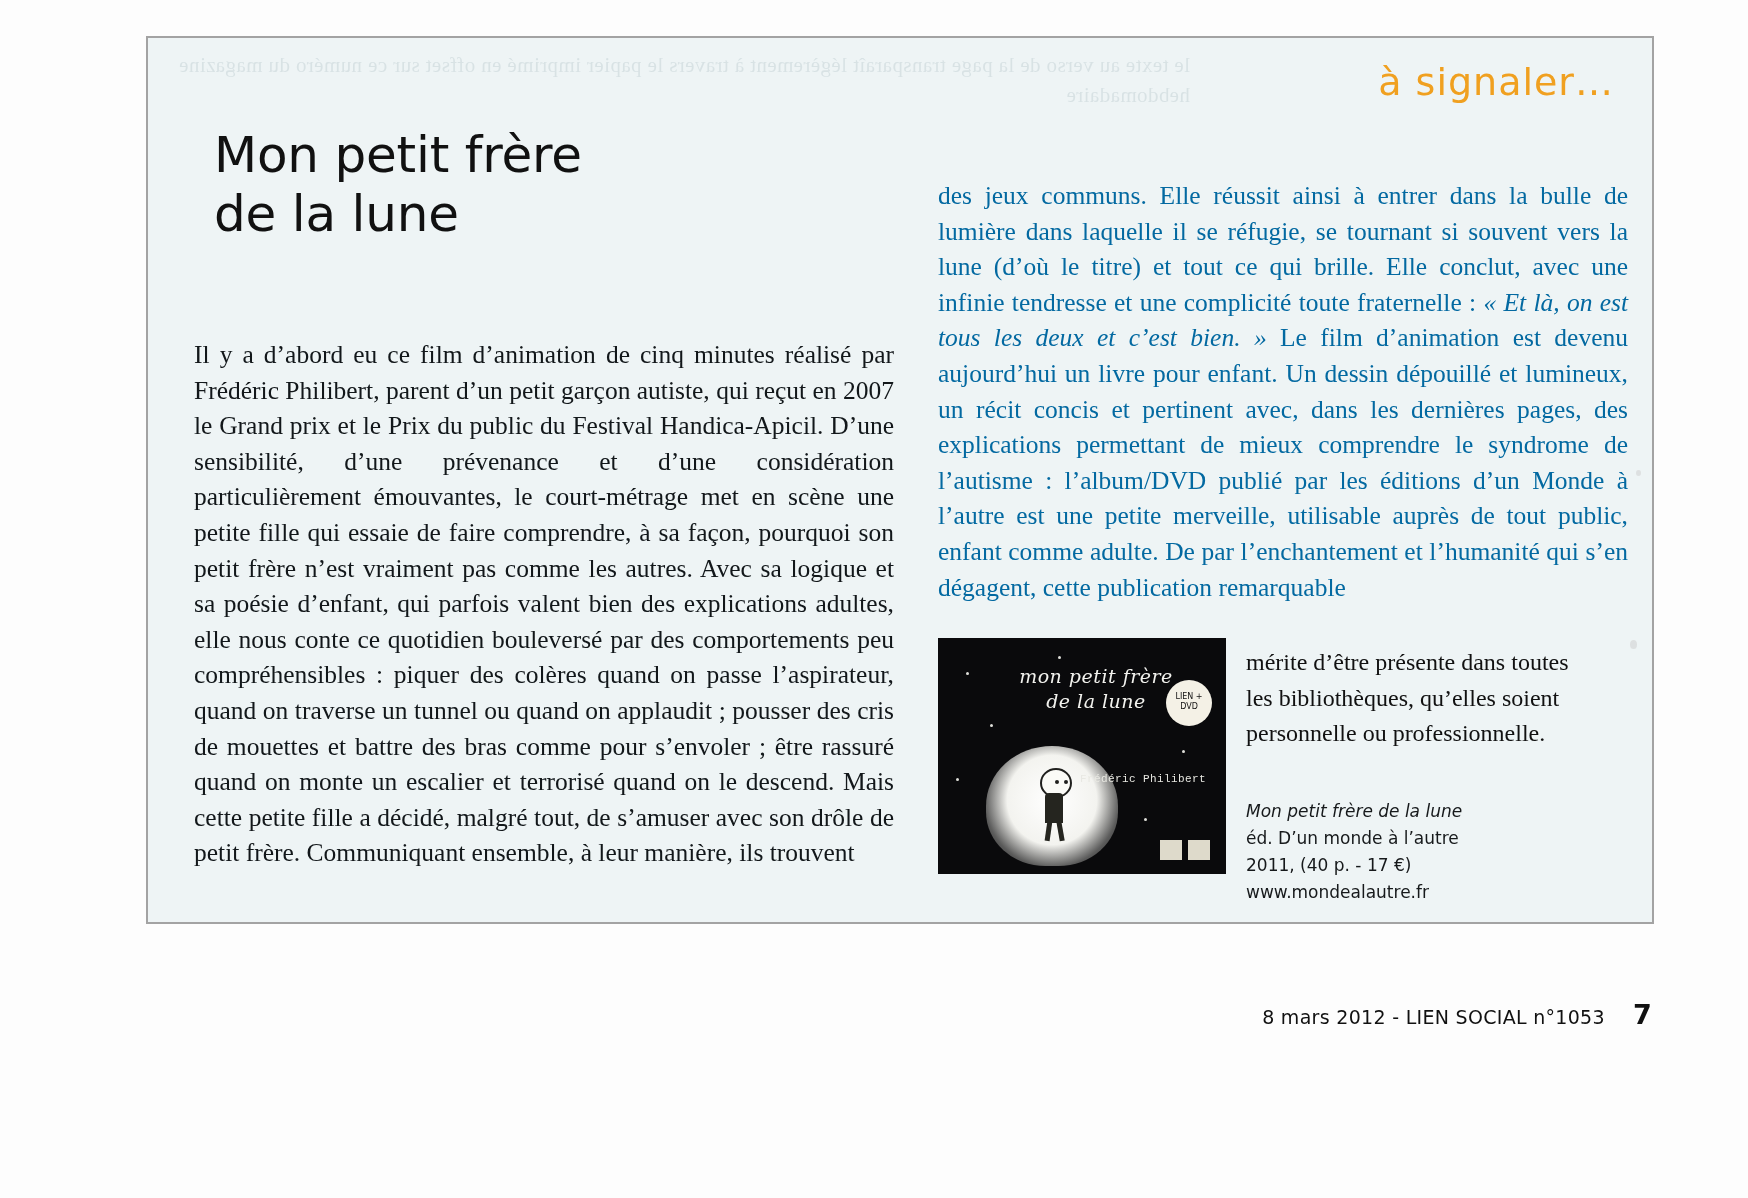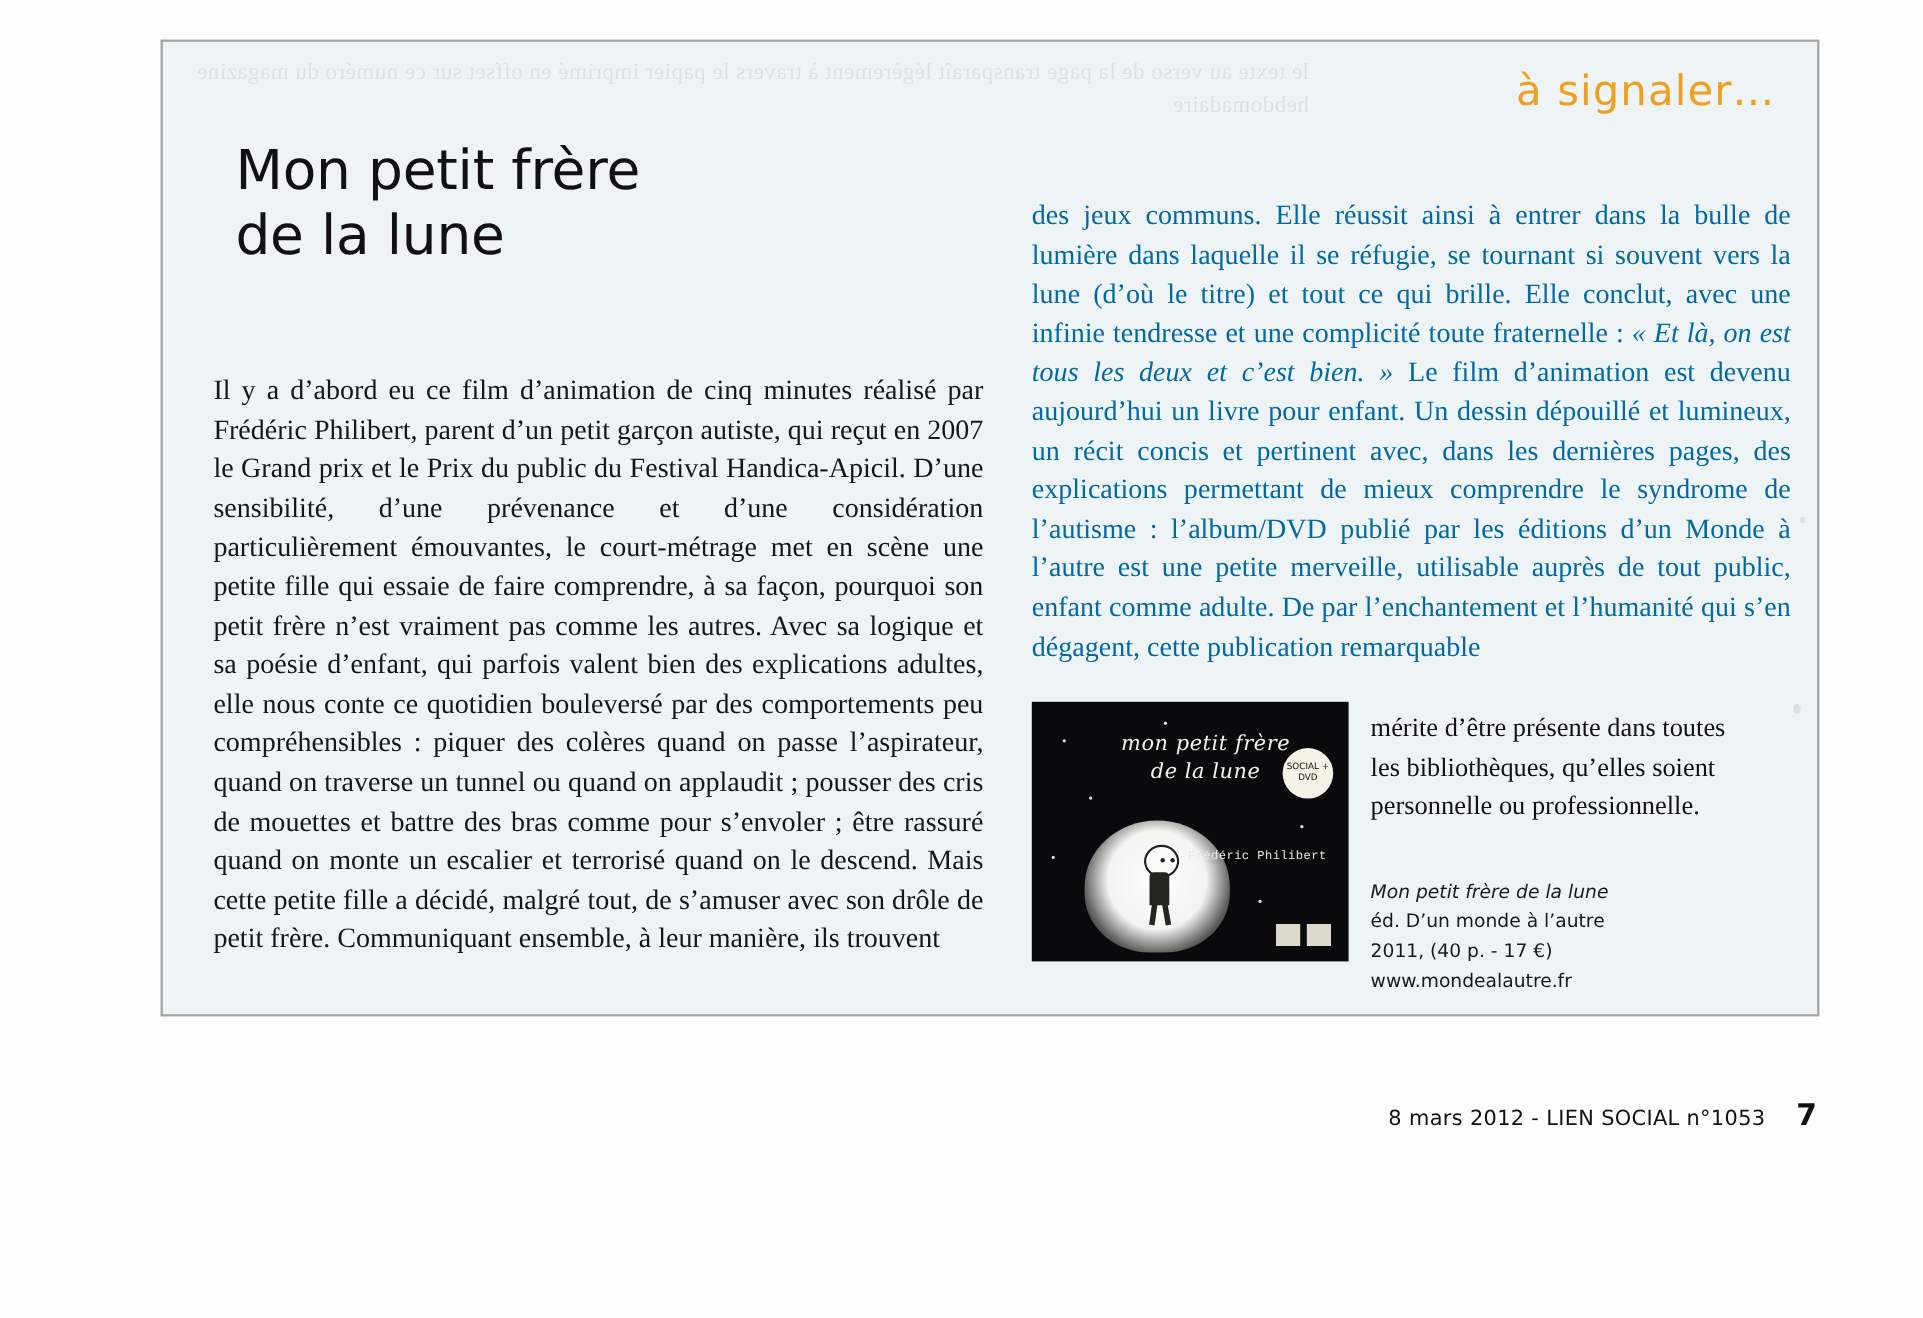--- a/index.html
+++ b/index.html
@@ -316,21 +316,21 @@
       <div class="kid">
         <div class="head">
           <div class="eye-l"></div>
           <div class="eye-r"></div>
         </div>
         <div class="body"></div>
         <div class="leg-l"></div>
         <div class="leg-r"></div>
       </div>
       <div class="handwritten">mon petit frère de la lune</div>
-      <div class="badge">SOCIAL + DVD</div>
+      <div class="badge">LIEN + DVD</div>
       <div class="author">Frédéric Philibert</div>
       <div class="logos">
         <span></span>
         <span></span>
       </div>
     </div>
 
     <div class="wrap-text">mérite d’être présente dans toutes les bibliothèques, qu’elles soient personnelle ou professionnelle.</div>
 
     <div class="credits">

